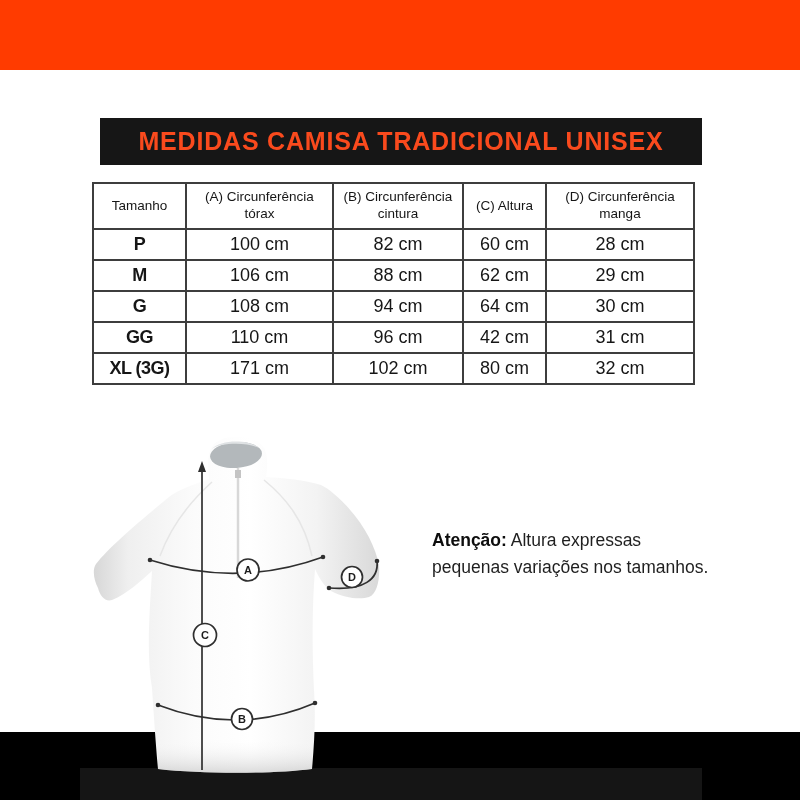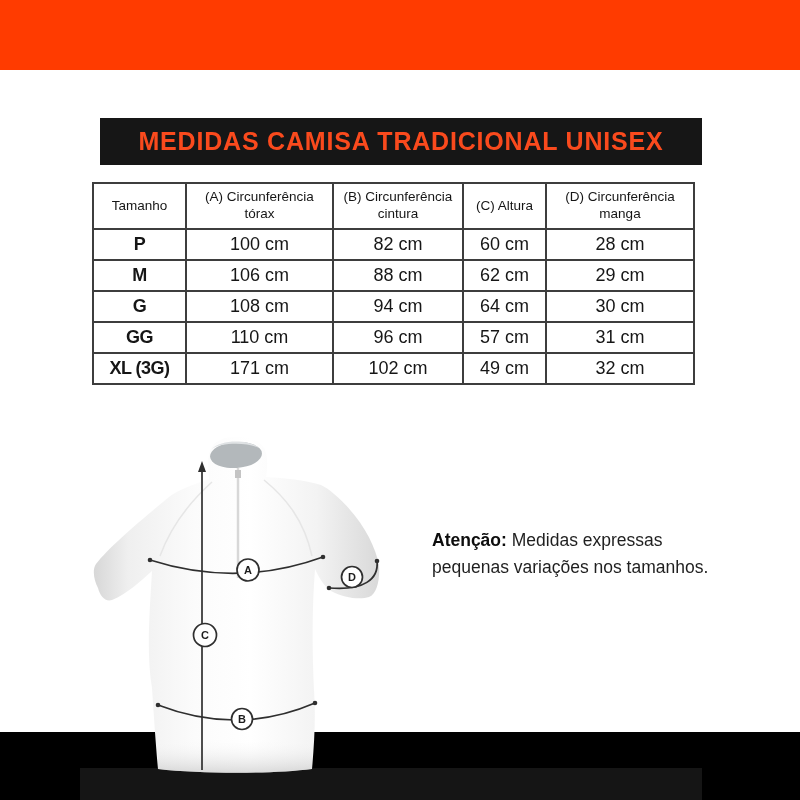--- a/index.html
+++ b/index.html
@@ -87,28 +87,28 @@
           <td>G</td>
           <td>108 cm</td>
           <td>94 cm</td>
           <td>64 cm</td>
           <td>30 cm</td>
         </tr>
         <tr>
           <td>GG</td>
           <td>110 cm</td>
           <td>96 cm</td>
-          <td>57 cm</td>
+          <td>42 cm</td>
           <td>31 cm</td>
         </tr>
         <tr>
           <td>XL (3G)</td>
           <td>171 cm</td>
           <td>102 cm</td>
-          <td>49 cm</td>
+          <td>80 cm</td>
           <td>32 cm</td>
         </tr>
       </tbody>
   </table>
 
   <div class="bottom-band"></div>
   <div class="bottom-band-inner"></div>
 
   <svg class="shirt" viewBox="0 0 350 350">
     <defs>
@@ -191,17 +191,17 @@
         <text class="label-letter" x="133" y="211">C</text>
       </g>
       <g>
         <circle class="label-circle" cx="170" cy="291" r="10.5"></circle>
         <text class="label-letter" x="170" y="295">B</text>
       </g>
     </g>
   </svg>
 
   <div class="note">
-    <div><b>Atenção:</b> <span>Medidas expressas</span></div>
+    <div><b>Atenção:</b> <span>Altura expressas</span></div>
     <div>pequenas variações nos tamanhos.</div>
   </div>
 
 </div>
 
 </body></html>

